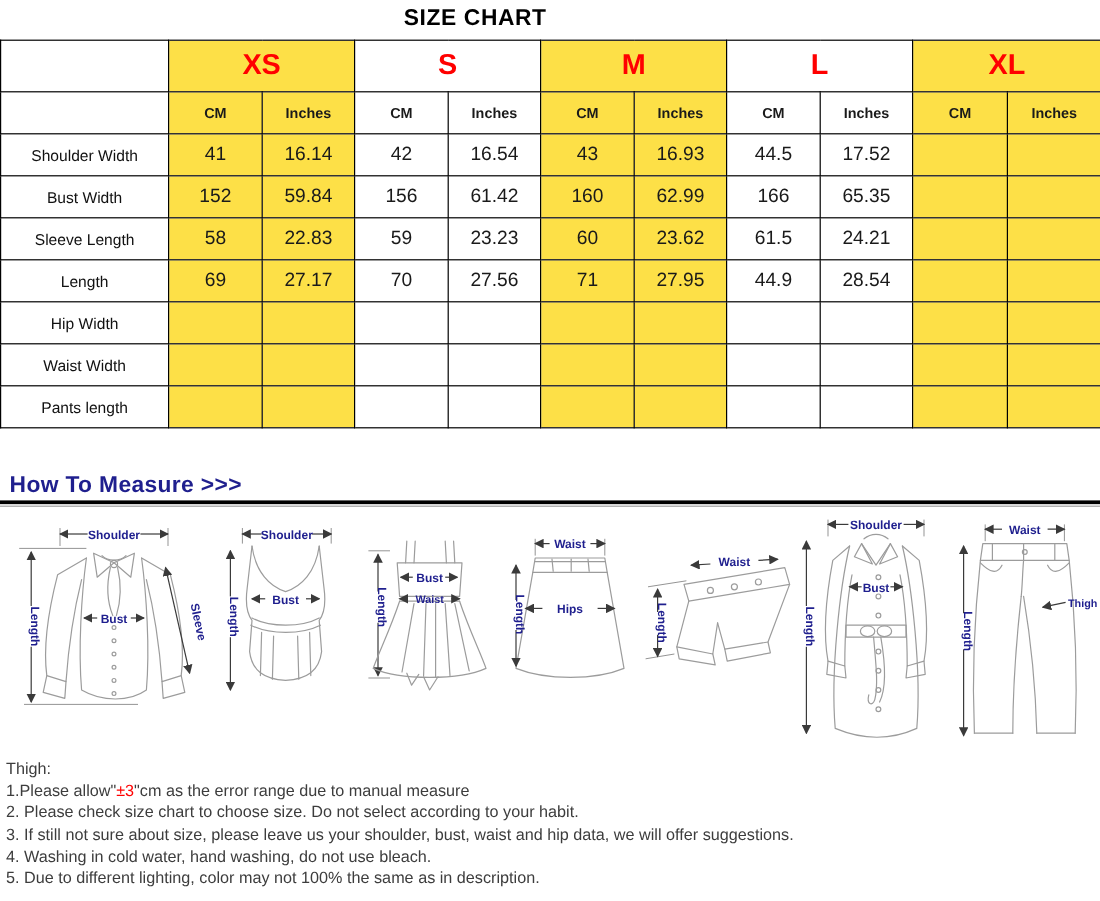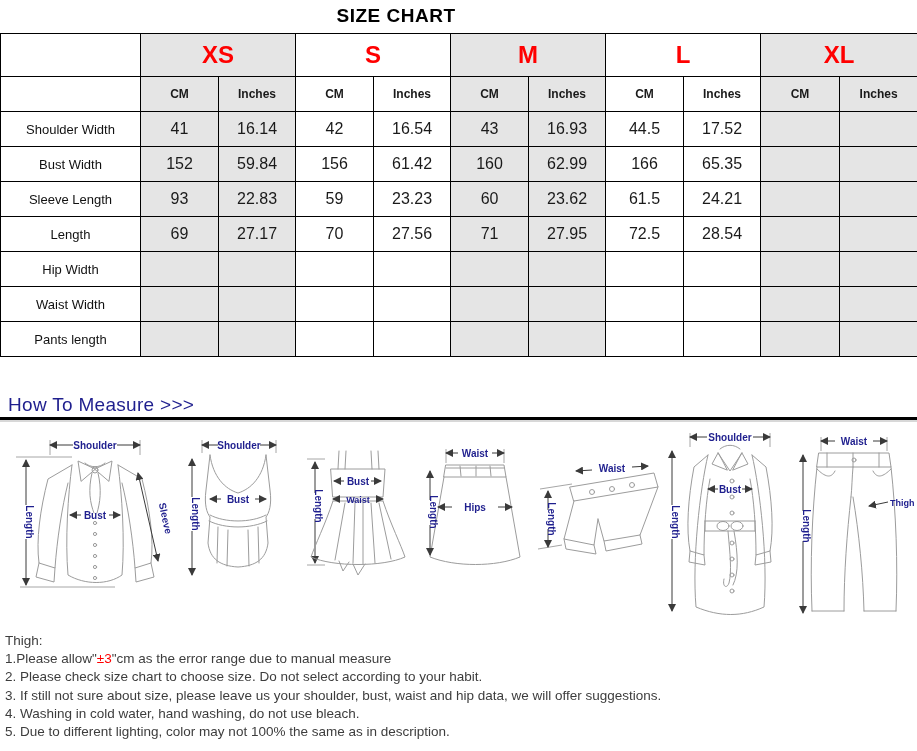--- a/index.html
+++ b/index.html
@@ -13,23 +13,23 @@
              table-layout:fixed;}
   table.size th,table.size td{border:1px solid #000;text-align:center;vertical-align:middle;
              padding:0;overflow:hidden;}
   tr.r-size{height:43px;}
   tr.r-unit{height:35px;}
   tr.r-data{height:35px;margin-left:42px;}
   .size-h{color:#ff0000;font-size:24px;font-weight:bold;}
   .unit-h{font-size:12px;font-weight:bold;color:#1a1a1a;}
   .row-label{font-size:13px;font-weight:normal;color:#111;}
   .val{font-size:16px;color:#1a1a1a;font-weight:normal;}
-  .shade{background:#e5e5e5;}
+  .shade{background:#fde047;}
   
-  .measure-heading{position:absolute;top:394px;left:8px;font-size:19px;font-weight:normal;
+  .measure-heading{position:absolute;top:394px;left:8px;font-size:19px;font-weight:bold;
                    color:#1f1f8e;letter-spacing:.3px;}
   .rule{position:absolute;top:417px;left:0;width:917px;height:3px;background:#000;
         border-bottom:2px solid #d8d8d8;}
   .figures{position:absolute;top:421px;left:0;width:917px;height:213px;padding-left:24px;}
   .figures svg{position:absolute;overflow:visible;}
   .g{stroke:#9c9c9c;stroke-width:1;fill:none;stroke-linejoin:round;stroke-linecap:round;}
   .m{stroke:#3a3a3a;stroke-width:1;fill:none;}
   .gd{stroke:#8f8f8f;stroke-width:0.8;fill:none;}
   .lbl{fill:#1f1f8e;font-size:10px;font-weight:bold;font-family:"Liberation Sans",sans-serif;}
   .lbl-s{fill:#1f1f8e;font-size:9px;font-weight:bold;font-family:"Liberation Sans",sans-serif;}
@@ -102,40 +102,40 @@
       <td class="val">61.42</td>
       <td class="val shade">160</td>
       <td class="val shade">62.99</td>
       <td class="val">166</td>
       <td class="val">65.35</td>
       <td class="val shade"></td>
       <td class="val shade"></td>
     </tr>
     <tr class="r-data">
       <th class="row-label">Sleeve Length</th>
-      <td class="val shade">93</td>
+      <td class="val shade">58</td>
       <td class="val shade">22.83</td>
       <td class="val">59</td>
       <td class="val">23.23</td>
       <td class="val shade">60</td>
       <td class="val shade">23.62</td>
       <td class="val">61.5</td>
       <td class="val">24.21</td>
       <td class="val shade"></td>
       <td class="val shade"></td>
     </tr>
     <tr class="r-data">
       <th class="row-label">Length</th>
       <td class="val shade">69</td>
       <td class="val shade">27.17</td>
       <td class="val">70</td>
       <td class="val">27.56</td>
       <td class="val shade">71</td>
       <td class="val shade">27.95</td>
-      <td class="val">72.5</td>
+      <td class="val">44.9</td>
       <td class="val">28.54</td>
       <td class="val shade"></td>
       <td class="val shade"></td>
     </tr>
     <tr class="r-data">
       <th class="row-label">Hip Width</th>
       <td class="val shade"></td>
       <td class="val shade"></td>
       <td class="val"></td>
       <td class="val"></td>

